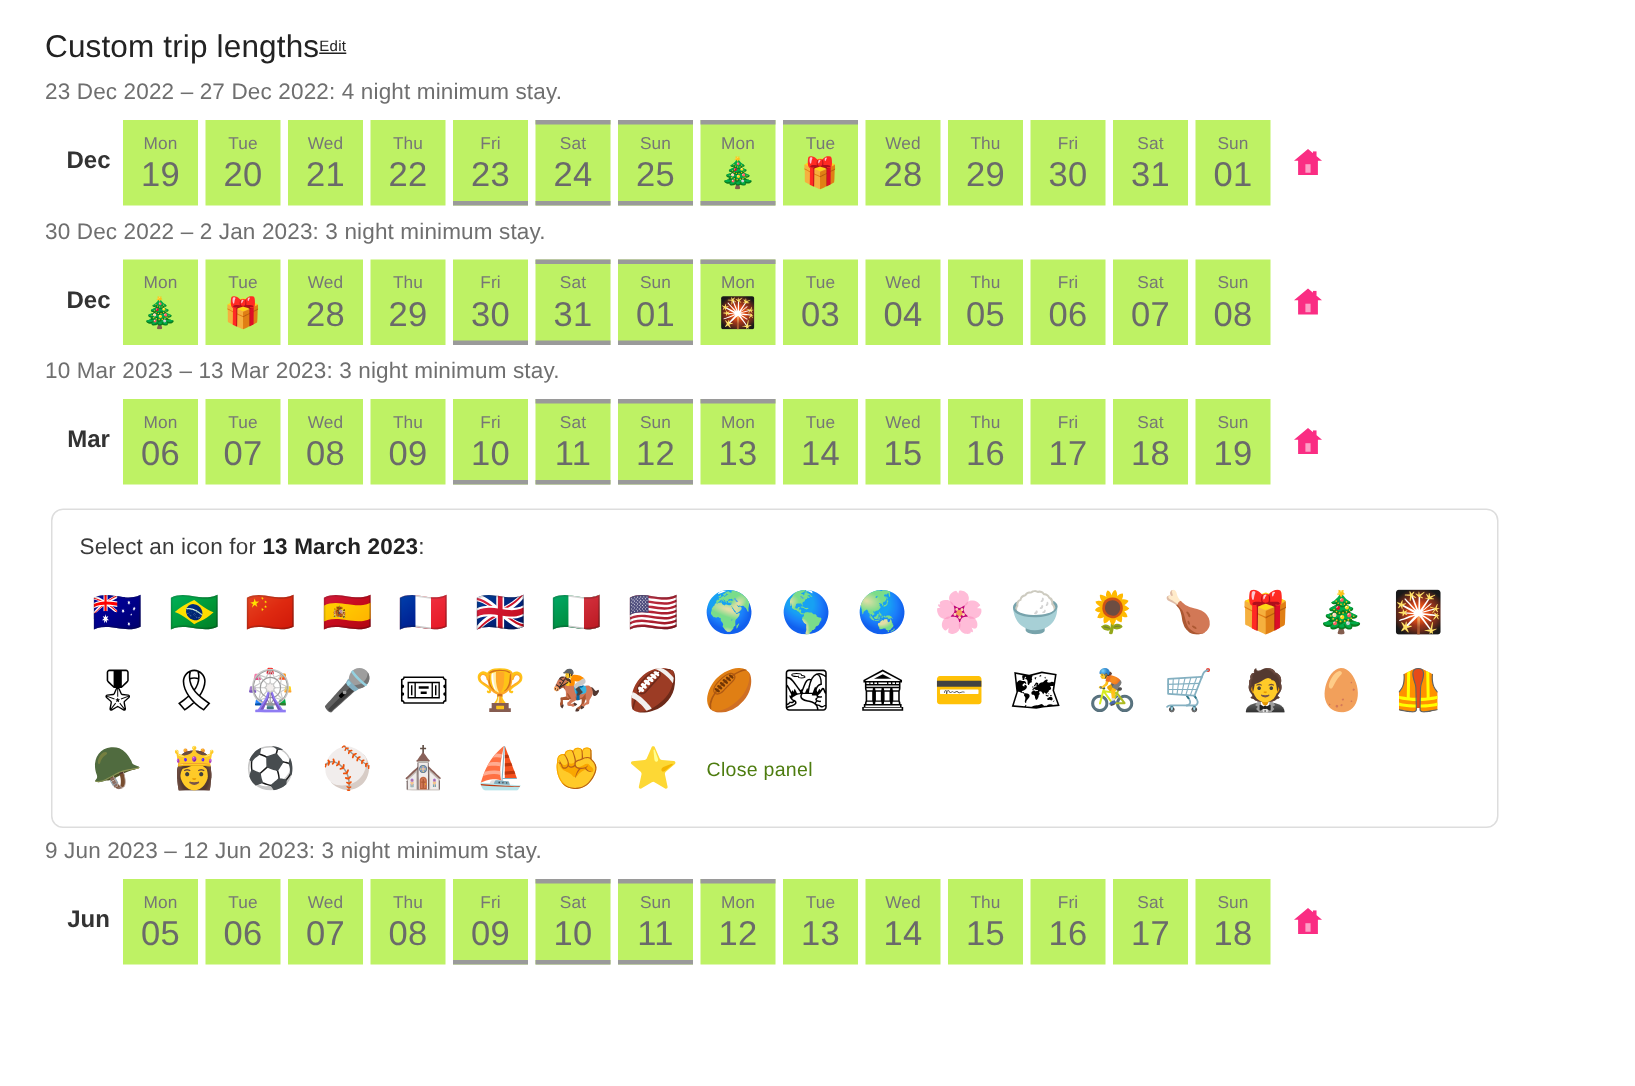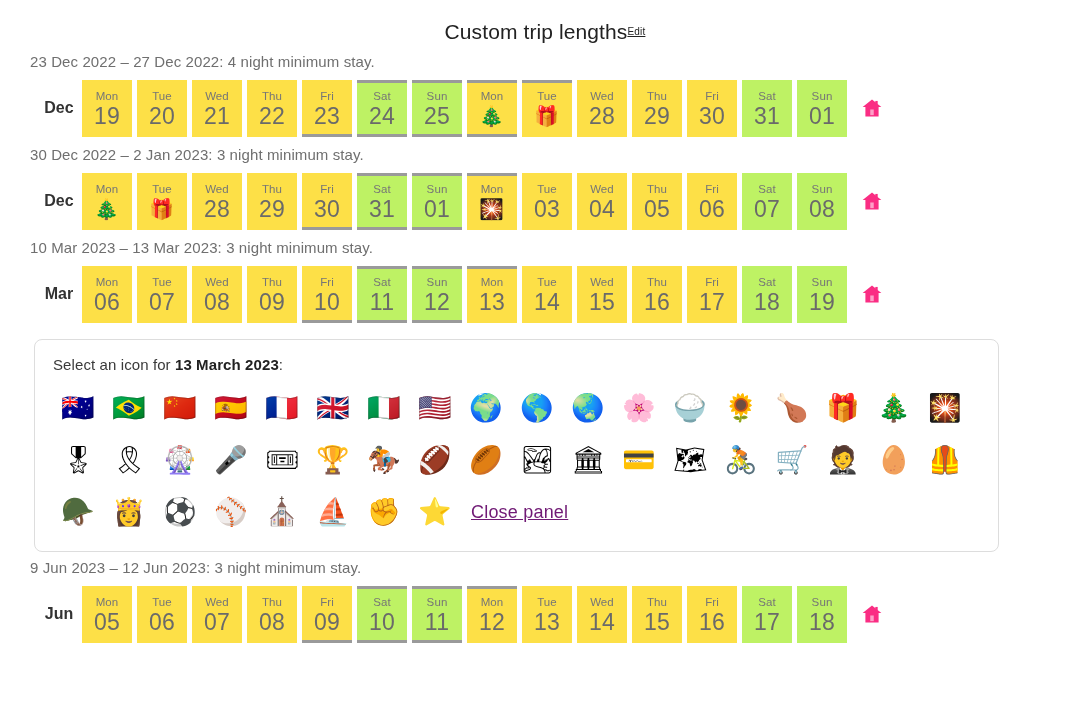--- a/index.html
+++ b/index.html
@@ -19,21 +19,21 @@
     width: 1090px;
     height: 724px;
     box-sizing: border-box;
     padding: 18px 30px 0 30px;
   }
 
   
   .header-row {
     display: flex;
     align-items: flex-start;
-    justify-content: center;
+    justify-content: flex-start;
   }
   .page-title {
     font-size: 21px;
     font-weight: 400;
     color: #222222;
     line-height: 28px;
     margin: 0;
     letter-spacing: 0.1px;
   }
   .edit-link {
@@ -68,21 +68,21 @@
     padding-left: 6px;
     box-sizing: border-box;
   }
   .days {
     display: flex;
     gap: 5px;
   }
   .day-cell {
     width: 50px;
     height: 57px;
-    background: #fde047;
+    background: #bef264;
     box-sizing: border-box;
     border-top: 3px solid transparent;
     border-bottom: 3px solid transparent;
     display: flex;
     flex-direction: column;
     align-items: center;
     justify-content: flex-start;
     padding-top: 6px;
     cursor: pointer;
   }
@@ -152,23 +152,22 @@
     align-items: center;
     justify-content: center;
     font-size: 27px;
     line-height: 1;
     cursor: pointer;
     background: transparent;
     border: none;
     padding: 0;
   }
   .close-panel {
-    font-size: 18px;
-    color: #701a75;
-    text-decoration: underline;
+    font-size: 13px;
+    color: #4d7c0f;
     cursor: pointer;
     margin-left: 10px;
     letter-spacing: 0.2px;
     align-self: center;
     height: 50px;
     display: flex;
     align-items: center;
   }
 </style>
 </head>

